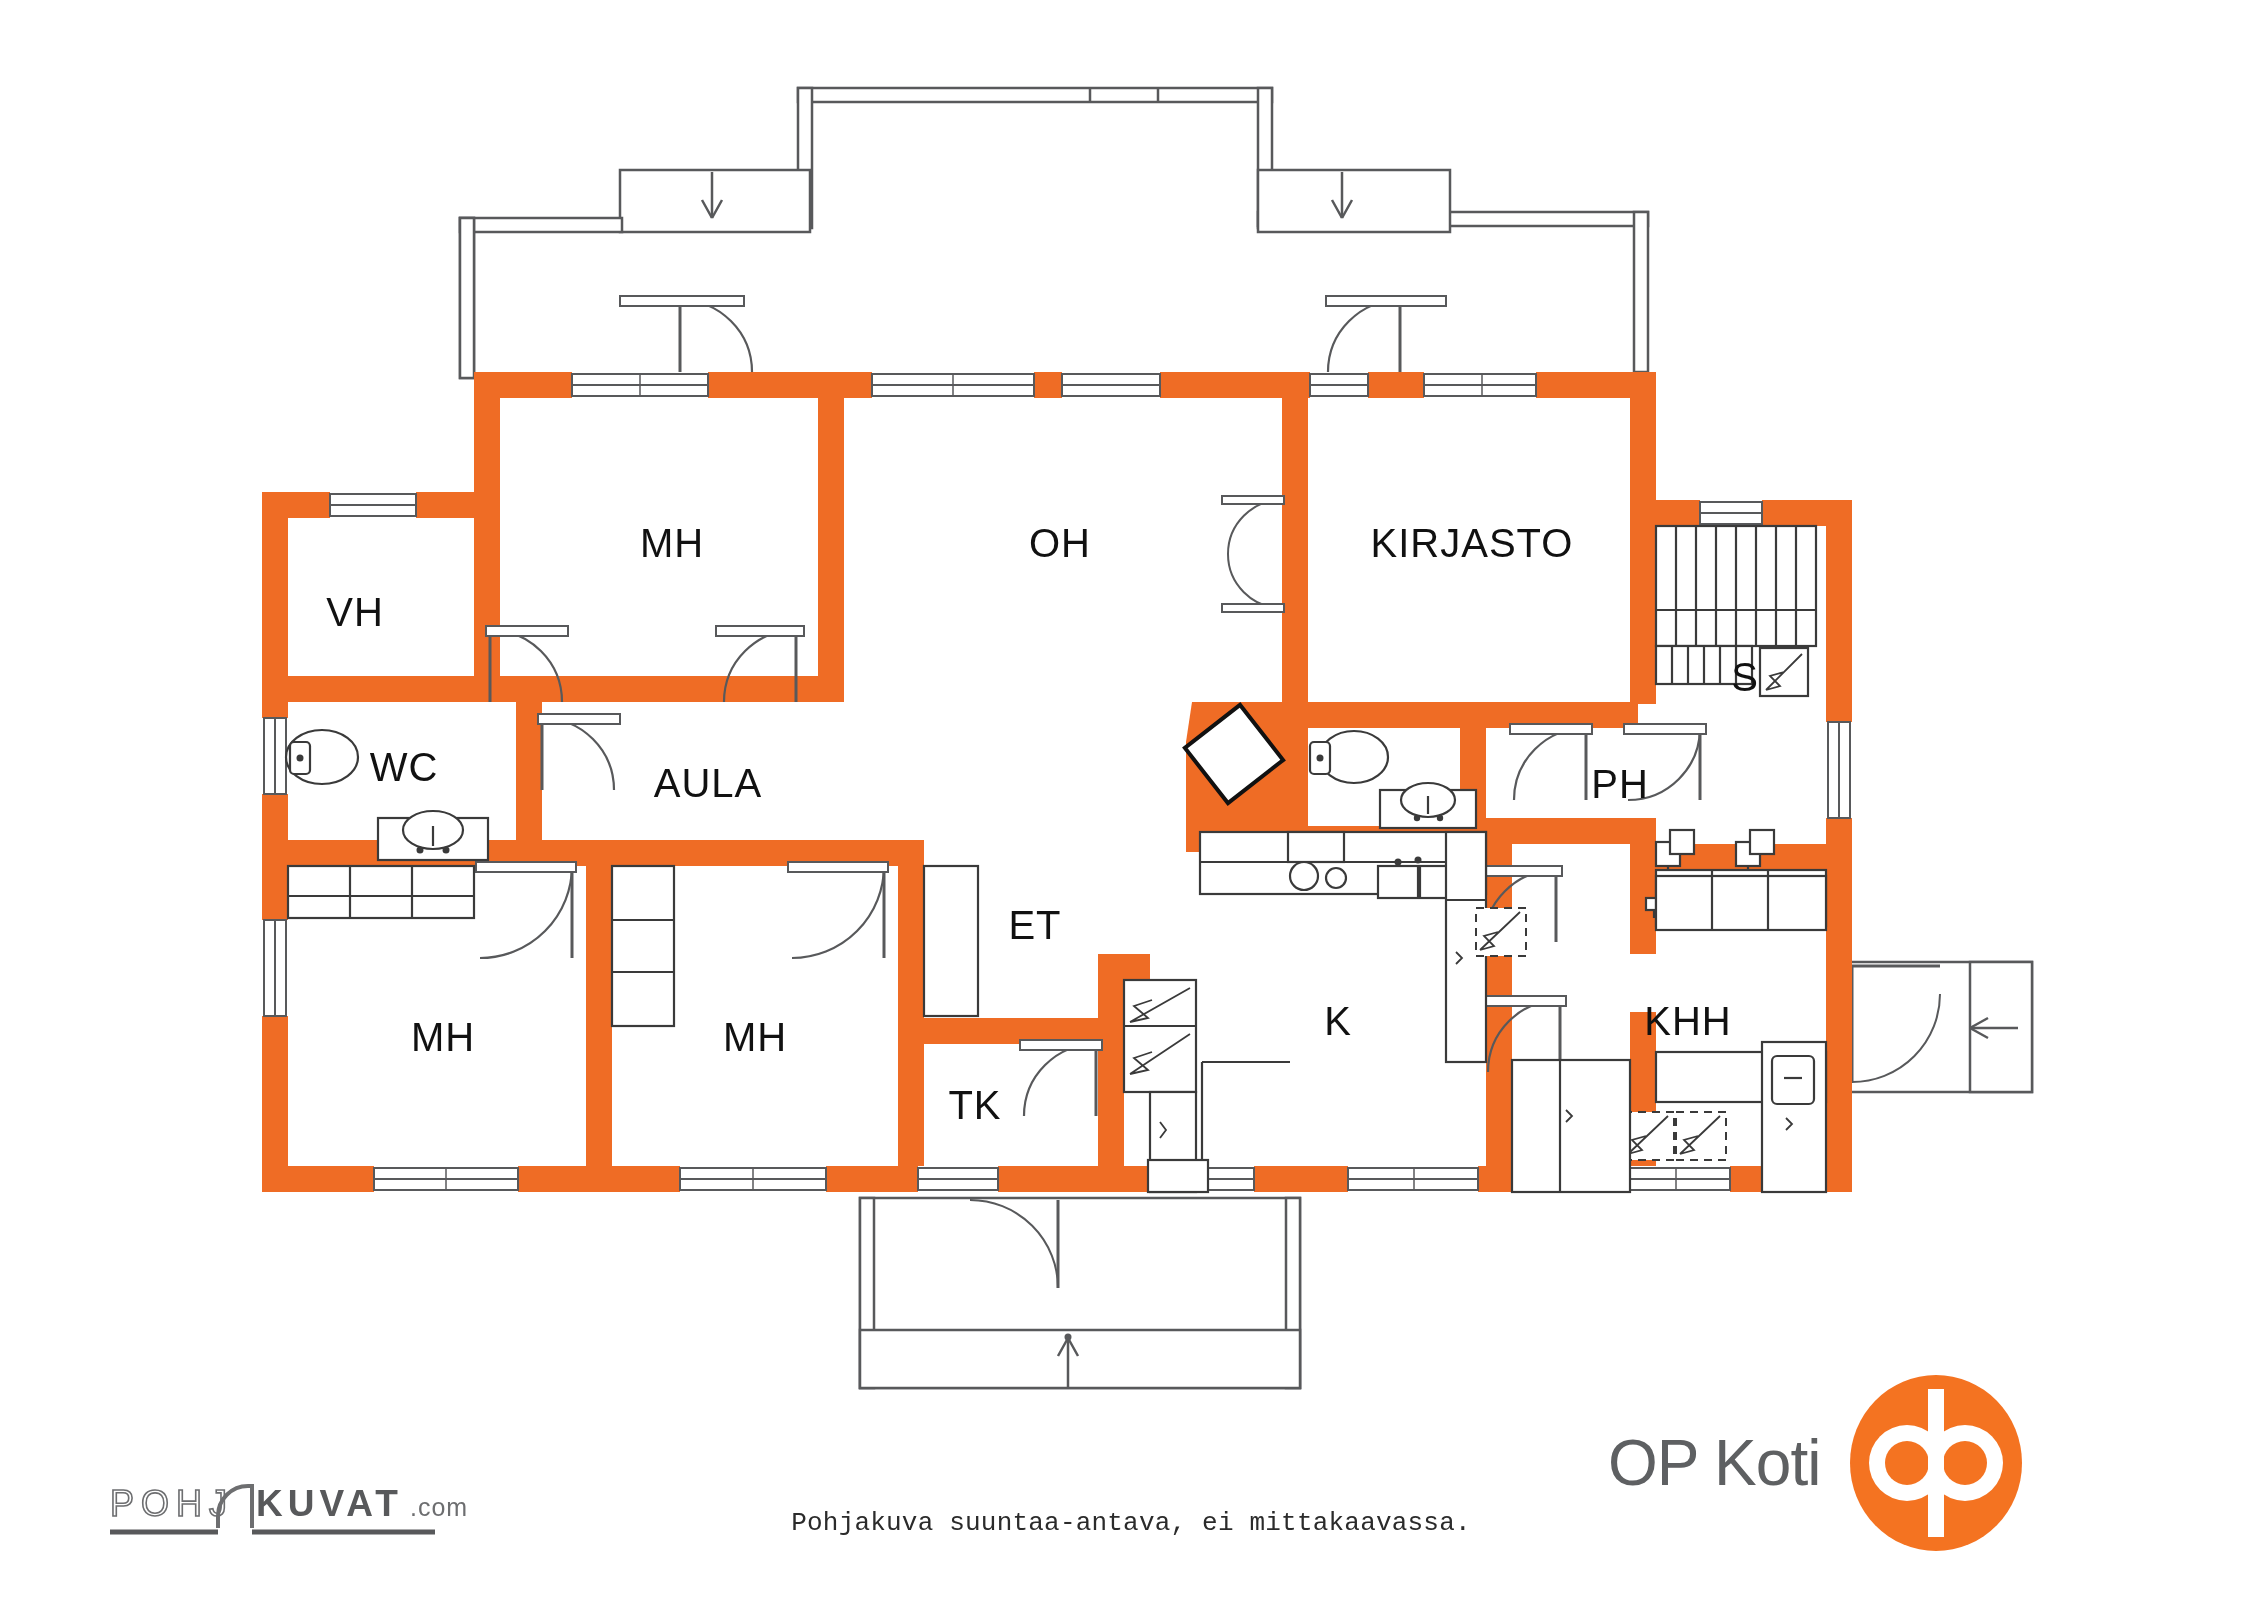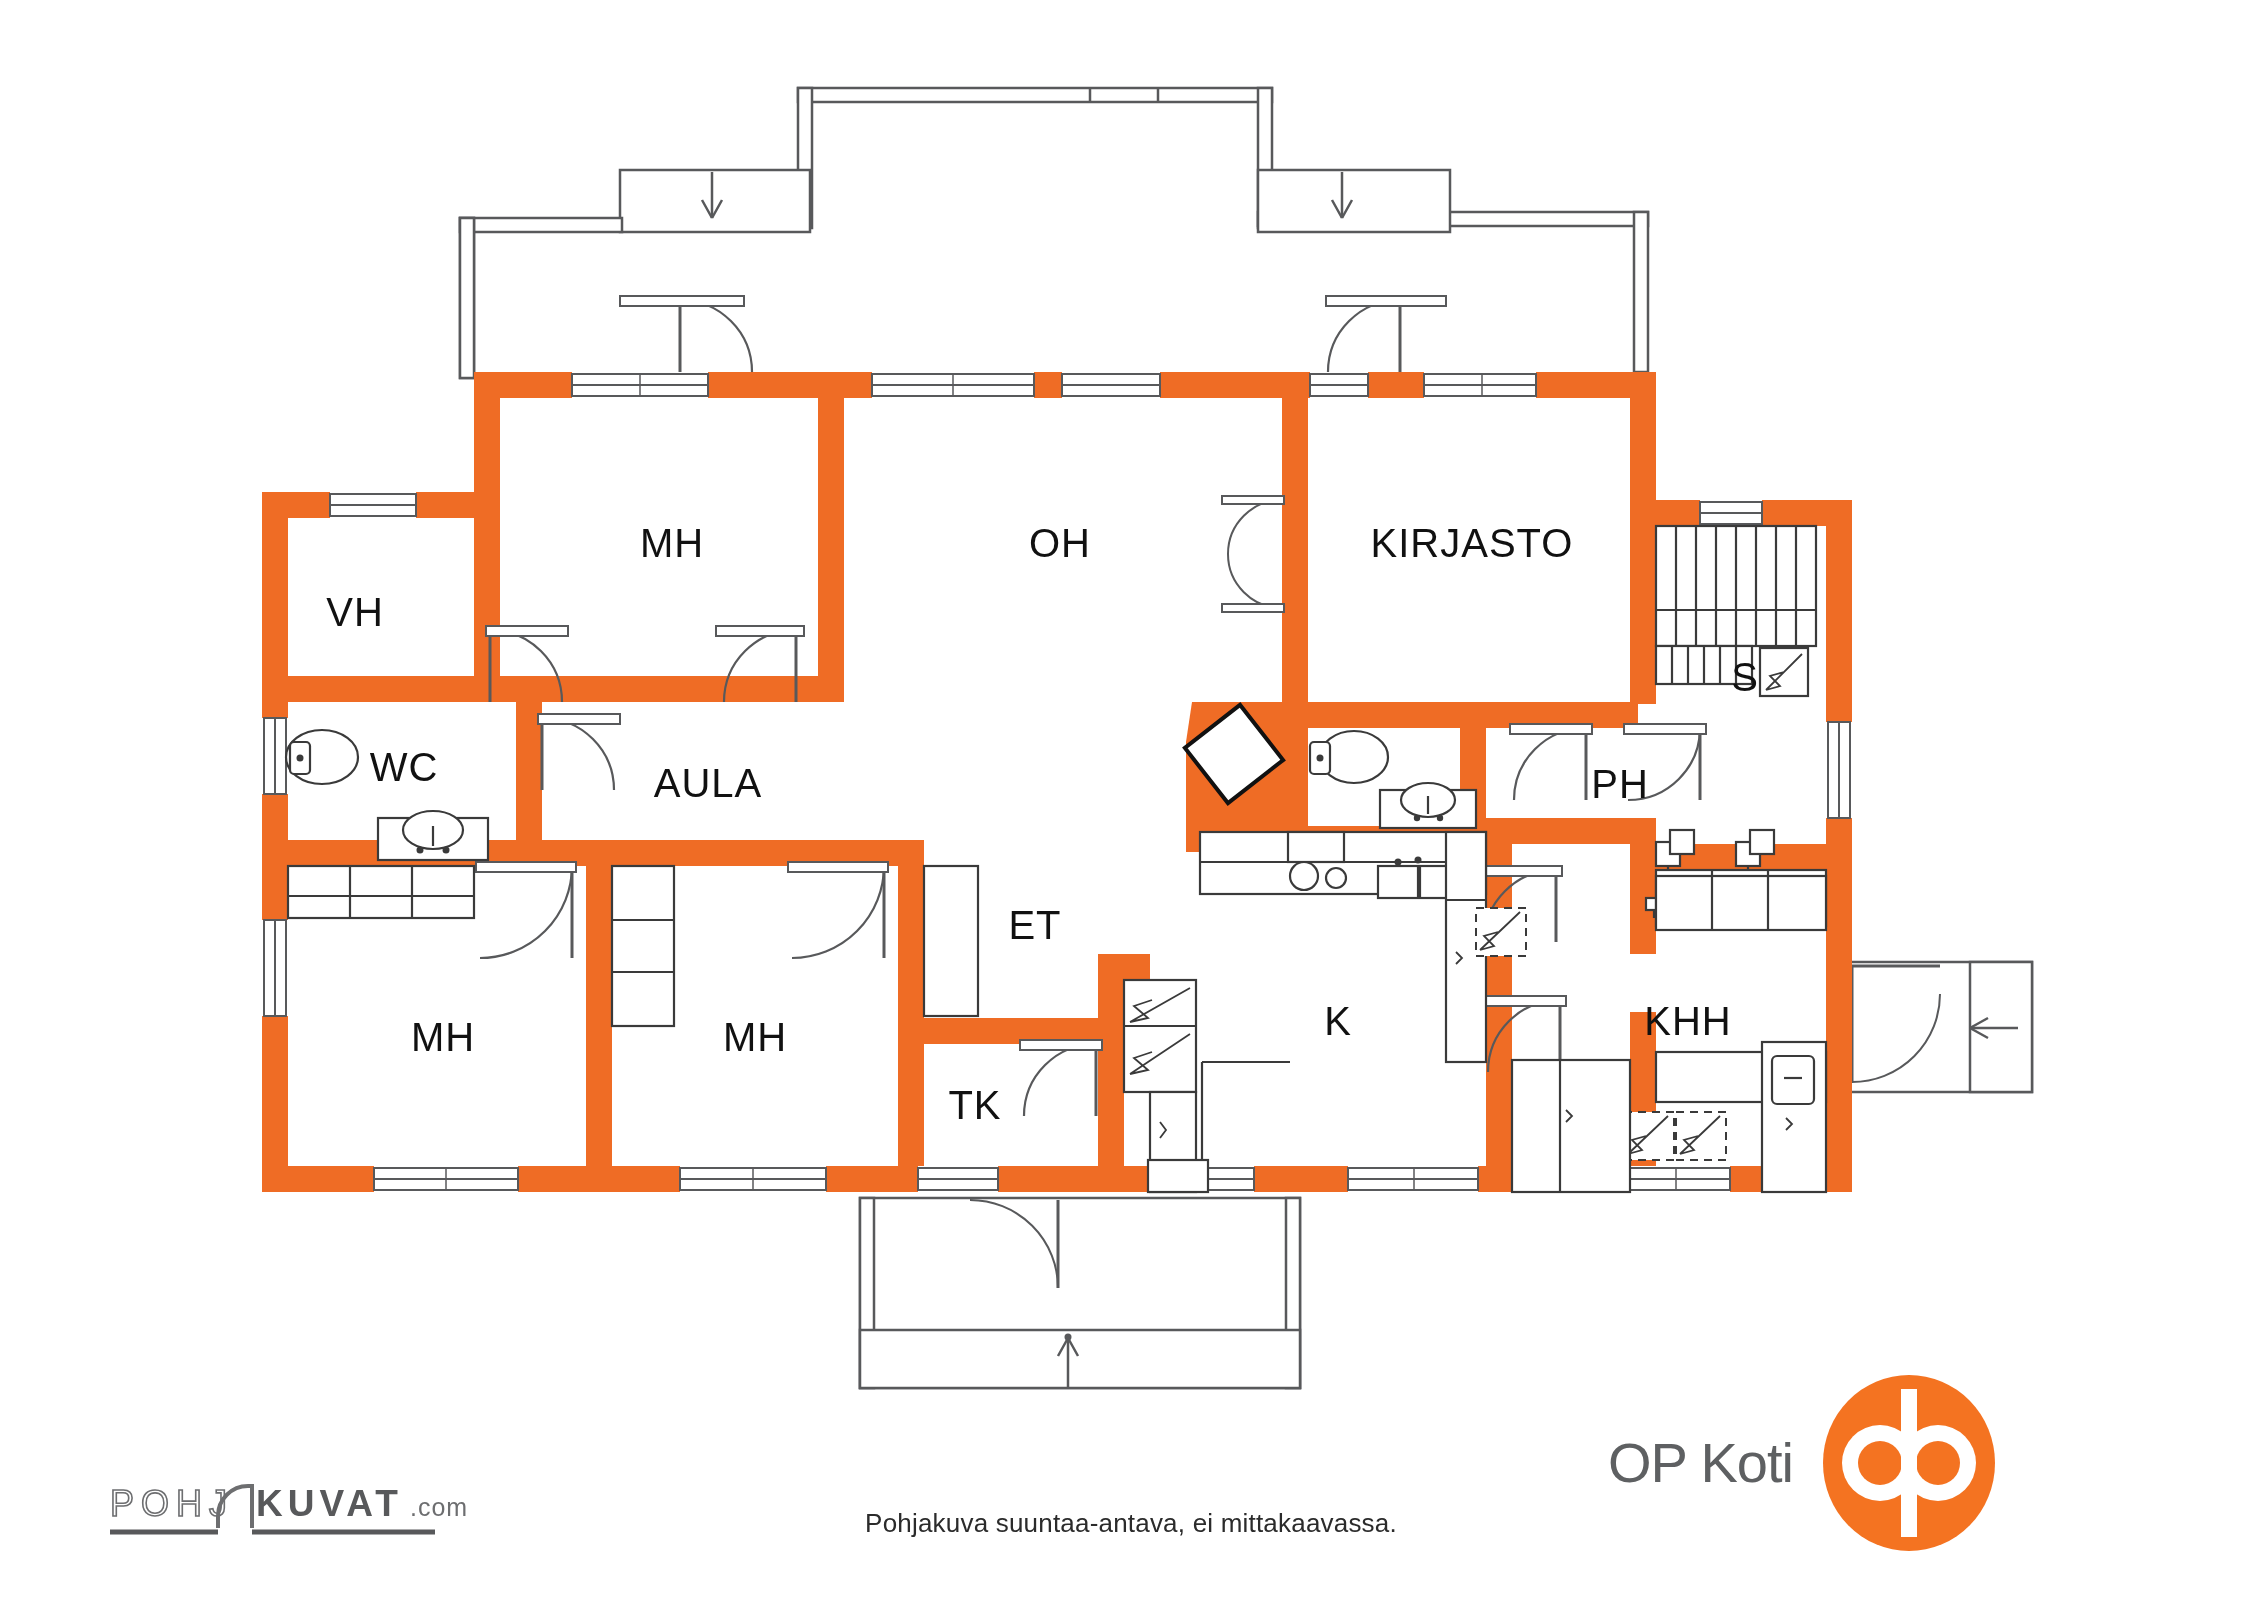--- a/index.html
+++ b/index.html
@@ -37,21 +37,21 @@
     letter-spacing: 1px;
   }
 
   
   .caption {
     position: absolute;
     left: 0;
     top: 1508px;
     width: 2262px;
     text-align: center;
-    font-family: Liberation Sans, sans-serif;
+    font-family: Liberation Mono, monospace;
     font-size: 26px;
     color: #2b2b2b;
     letter-spacing: 0.2px;
   }
 
   
   .pk-logo {
     position: absolute;
     left: 110px;
     top: 1478px;
@@ -65,21 +65,21 @@
     left: 1608px;
     top: 1368px;
     width: 560px;
     height: 190px;
     display: flex;
     align-items: center;
     gap: 30px;
   }
   .op-text {
     font-family: "Liberation Sans", sans-serif;
-    font-size: 56px;
+    font-size: 64px;
     color: #5e6062;
     letter-spacing: -1px;
     line-height: 1;
     white-space: nowrap;
   }
   .op-mark {
     width: 172px;
     height: 176px;
     flex: 0 0 auto;
   }

